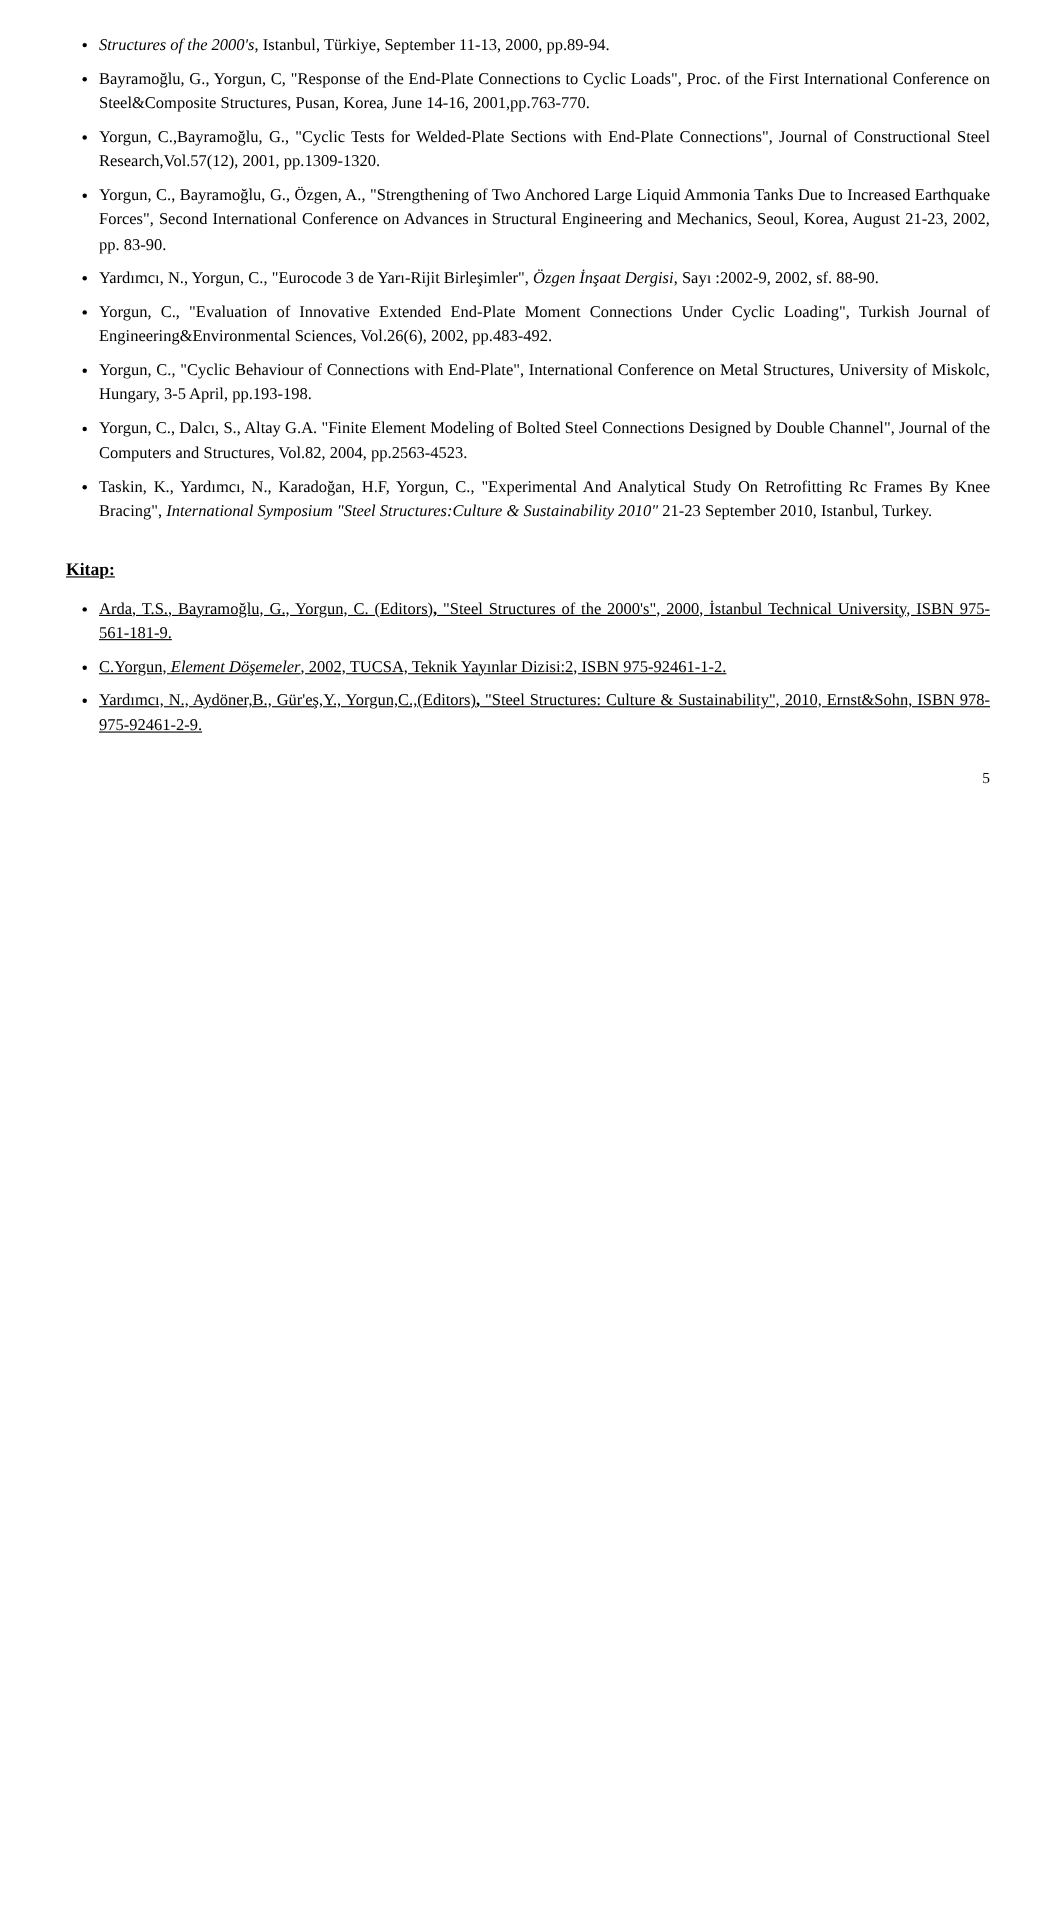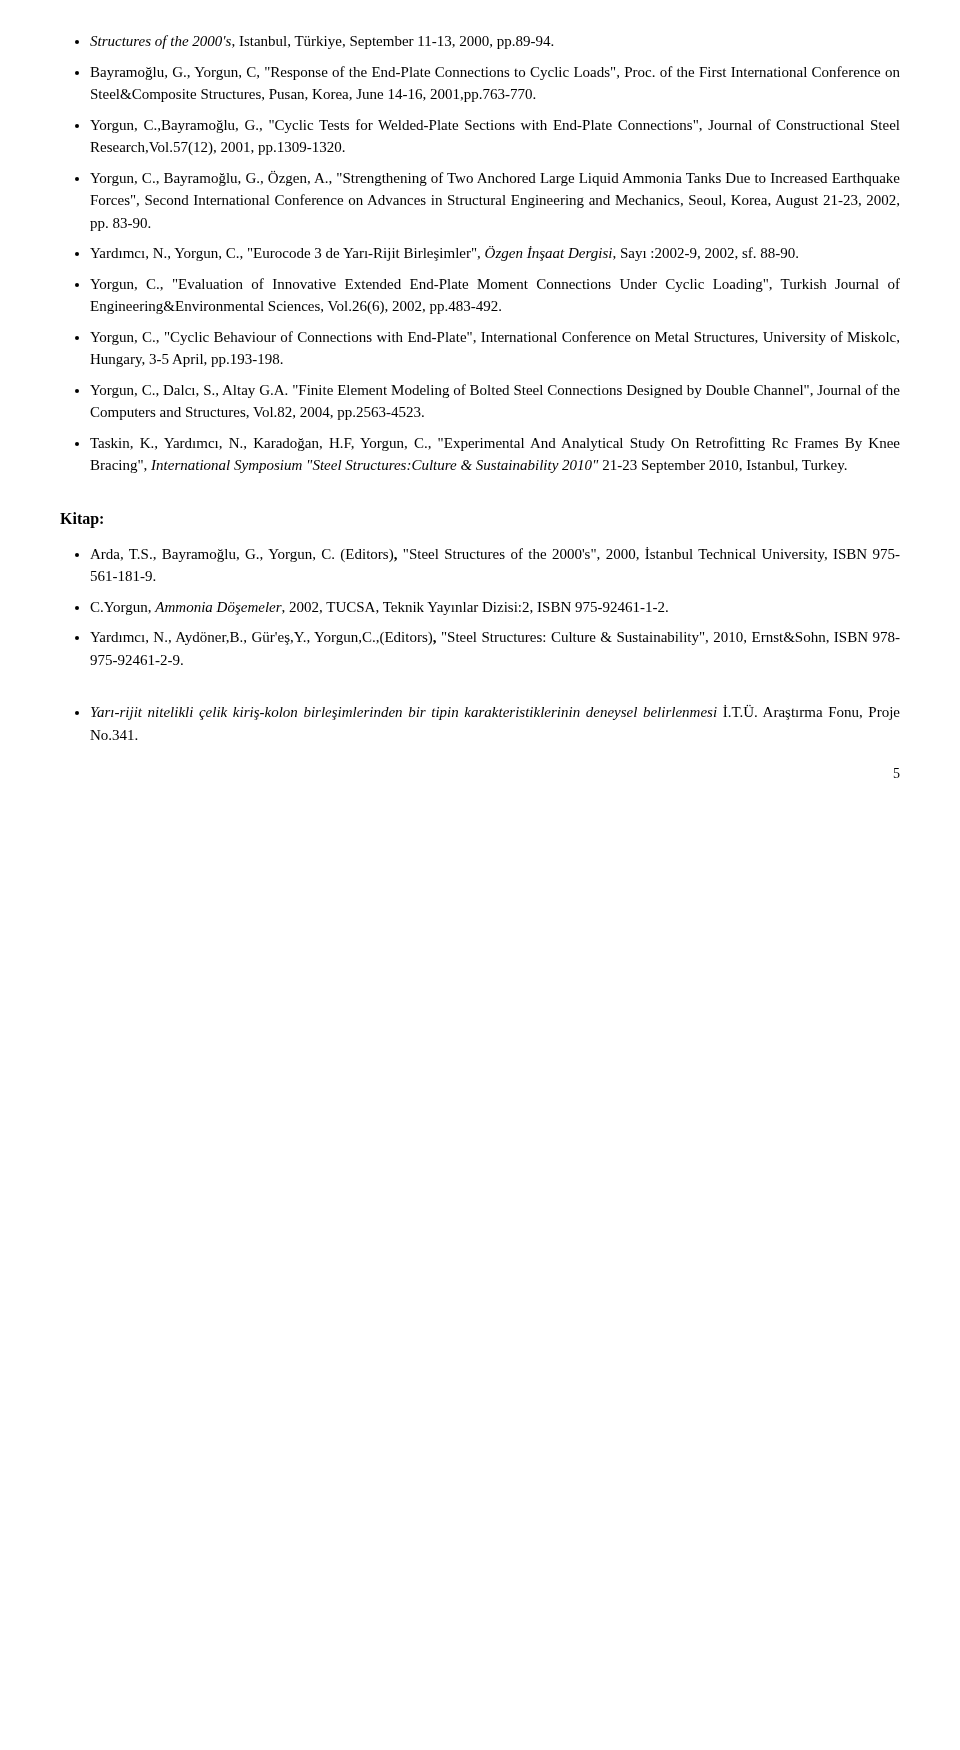--- a/index.html
+++ b/index.html
@@ -92,46 +92,39 @@
         Yorgun, C., Dalcı, S., Altay G.A. "Finite Element Modeling of Bolted Steel Connections Designed by Double Channel", Journal of the Computers and Structures, Vol.82, 2004, pp.2563-4523.
       </span>
     </li>
     <li>
       <span>
         Taskin, K., Yardımcı, N., Karadoğan, H.F, Yorgun, C., "Experimental And Analytical Study On Retrofitting Rc Frames By Knee Bracing", <em>International Symposium "Steel Structures:Culture &amp; Sustainability 2010"</em> 21-23 September 2010, Istanbul, Turkey.
       </span>
     </li>
   </ul>
 
-  <div style="margin-top: 30px;">
+  <div style="margin-top: 30px; text-decoration: underline;">
     <p class="section-heading">Kitap:</p>
     <ul>
       <li>
         <span>
           Arda, T.S., Bayramoğlu, G., Yorgun, C. (Editors)<strong>,</strong> "Steel Structures of the 2000's", 2000, İstanbul Technical University, ISBN 975-561-181-9.
         </span>
       </li>
       <li>
         <span>
-          C.Yorgun, <em>Ammonia Döşemeler</em>, 2002, TUCSA, Teknik Yayınlar Dizisi:2, ISBN 975-92461-1-2.
+          C.Yorgun, <em>Element Döşemeler</em>, 2002, TUCSA, Teknik Yayınlar Dizisi:2, ISBN 975-92461-1-2.
         </span>
       </li>
       <li>
         <span>
           Yardımcı, N., Aydöner,B., Gür'eş,Y., Yorgun,C.,(Editors)<strong>,</strong> "Steel Structures: Culture &amp; Sustainability", 2010, Ernst&amp;Sohn, ISBN 978-975-92461-2-9.
         </span>
       </li>
     </ul>
   </div>
 
   <div style="margin-top: 30px;">
-    <ul>
-      <li>
-        <span>
-          <em>Yarı-rijit nitelikli çelik kiriş-kolon birleşimlerinden bir tipin karakteristiklerinin deneysel belirlenmesi</em> İ.T.Ü. Araştırma Fonu, Proje No.341.
-        </span>
-      </li>
-    </ul>
   </div>
 
   <div class="page-number">5</div>
 
 </div>
 
 </body></html>

